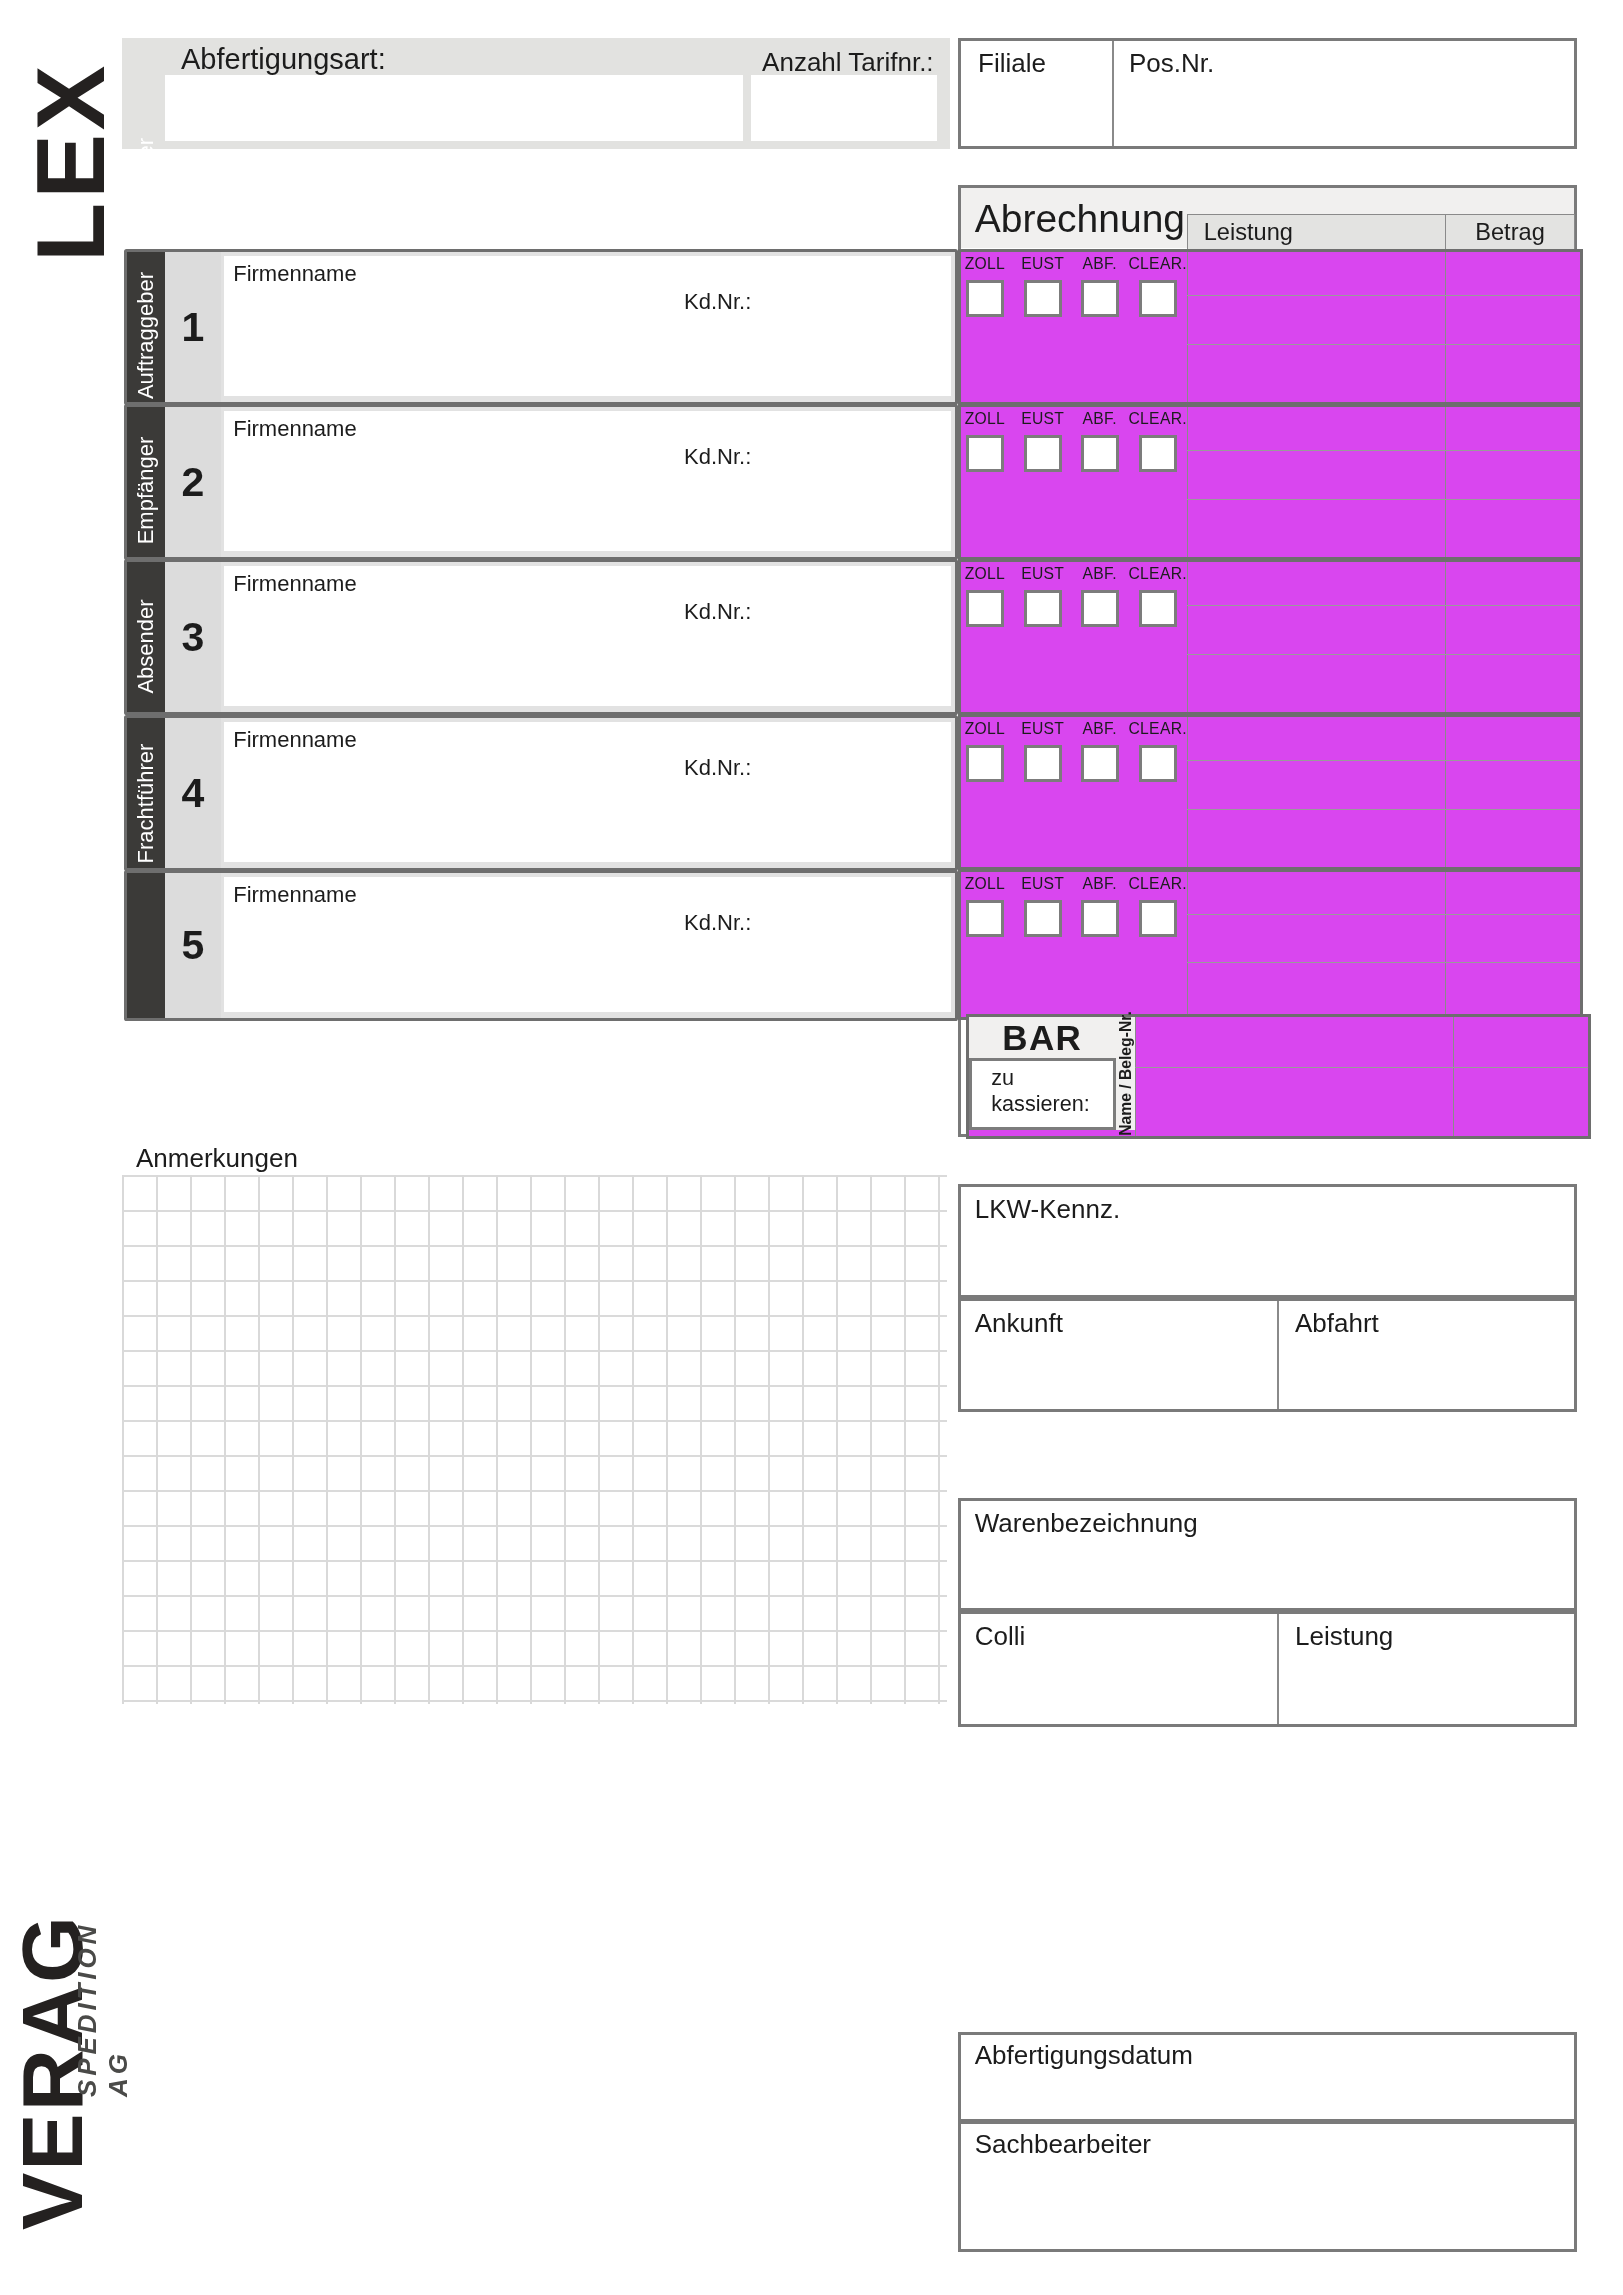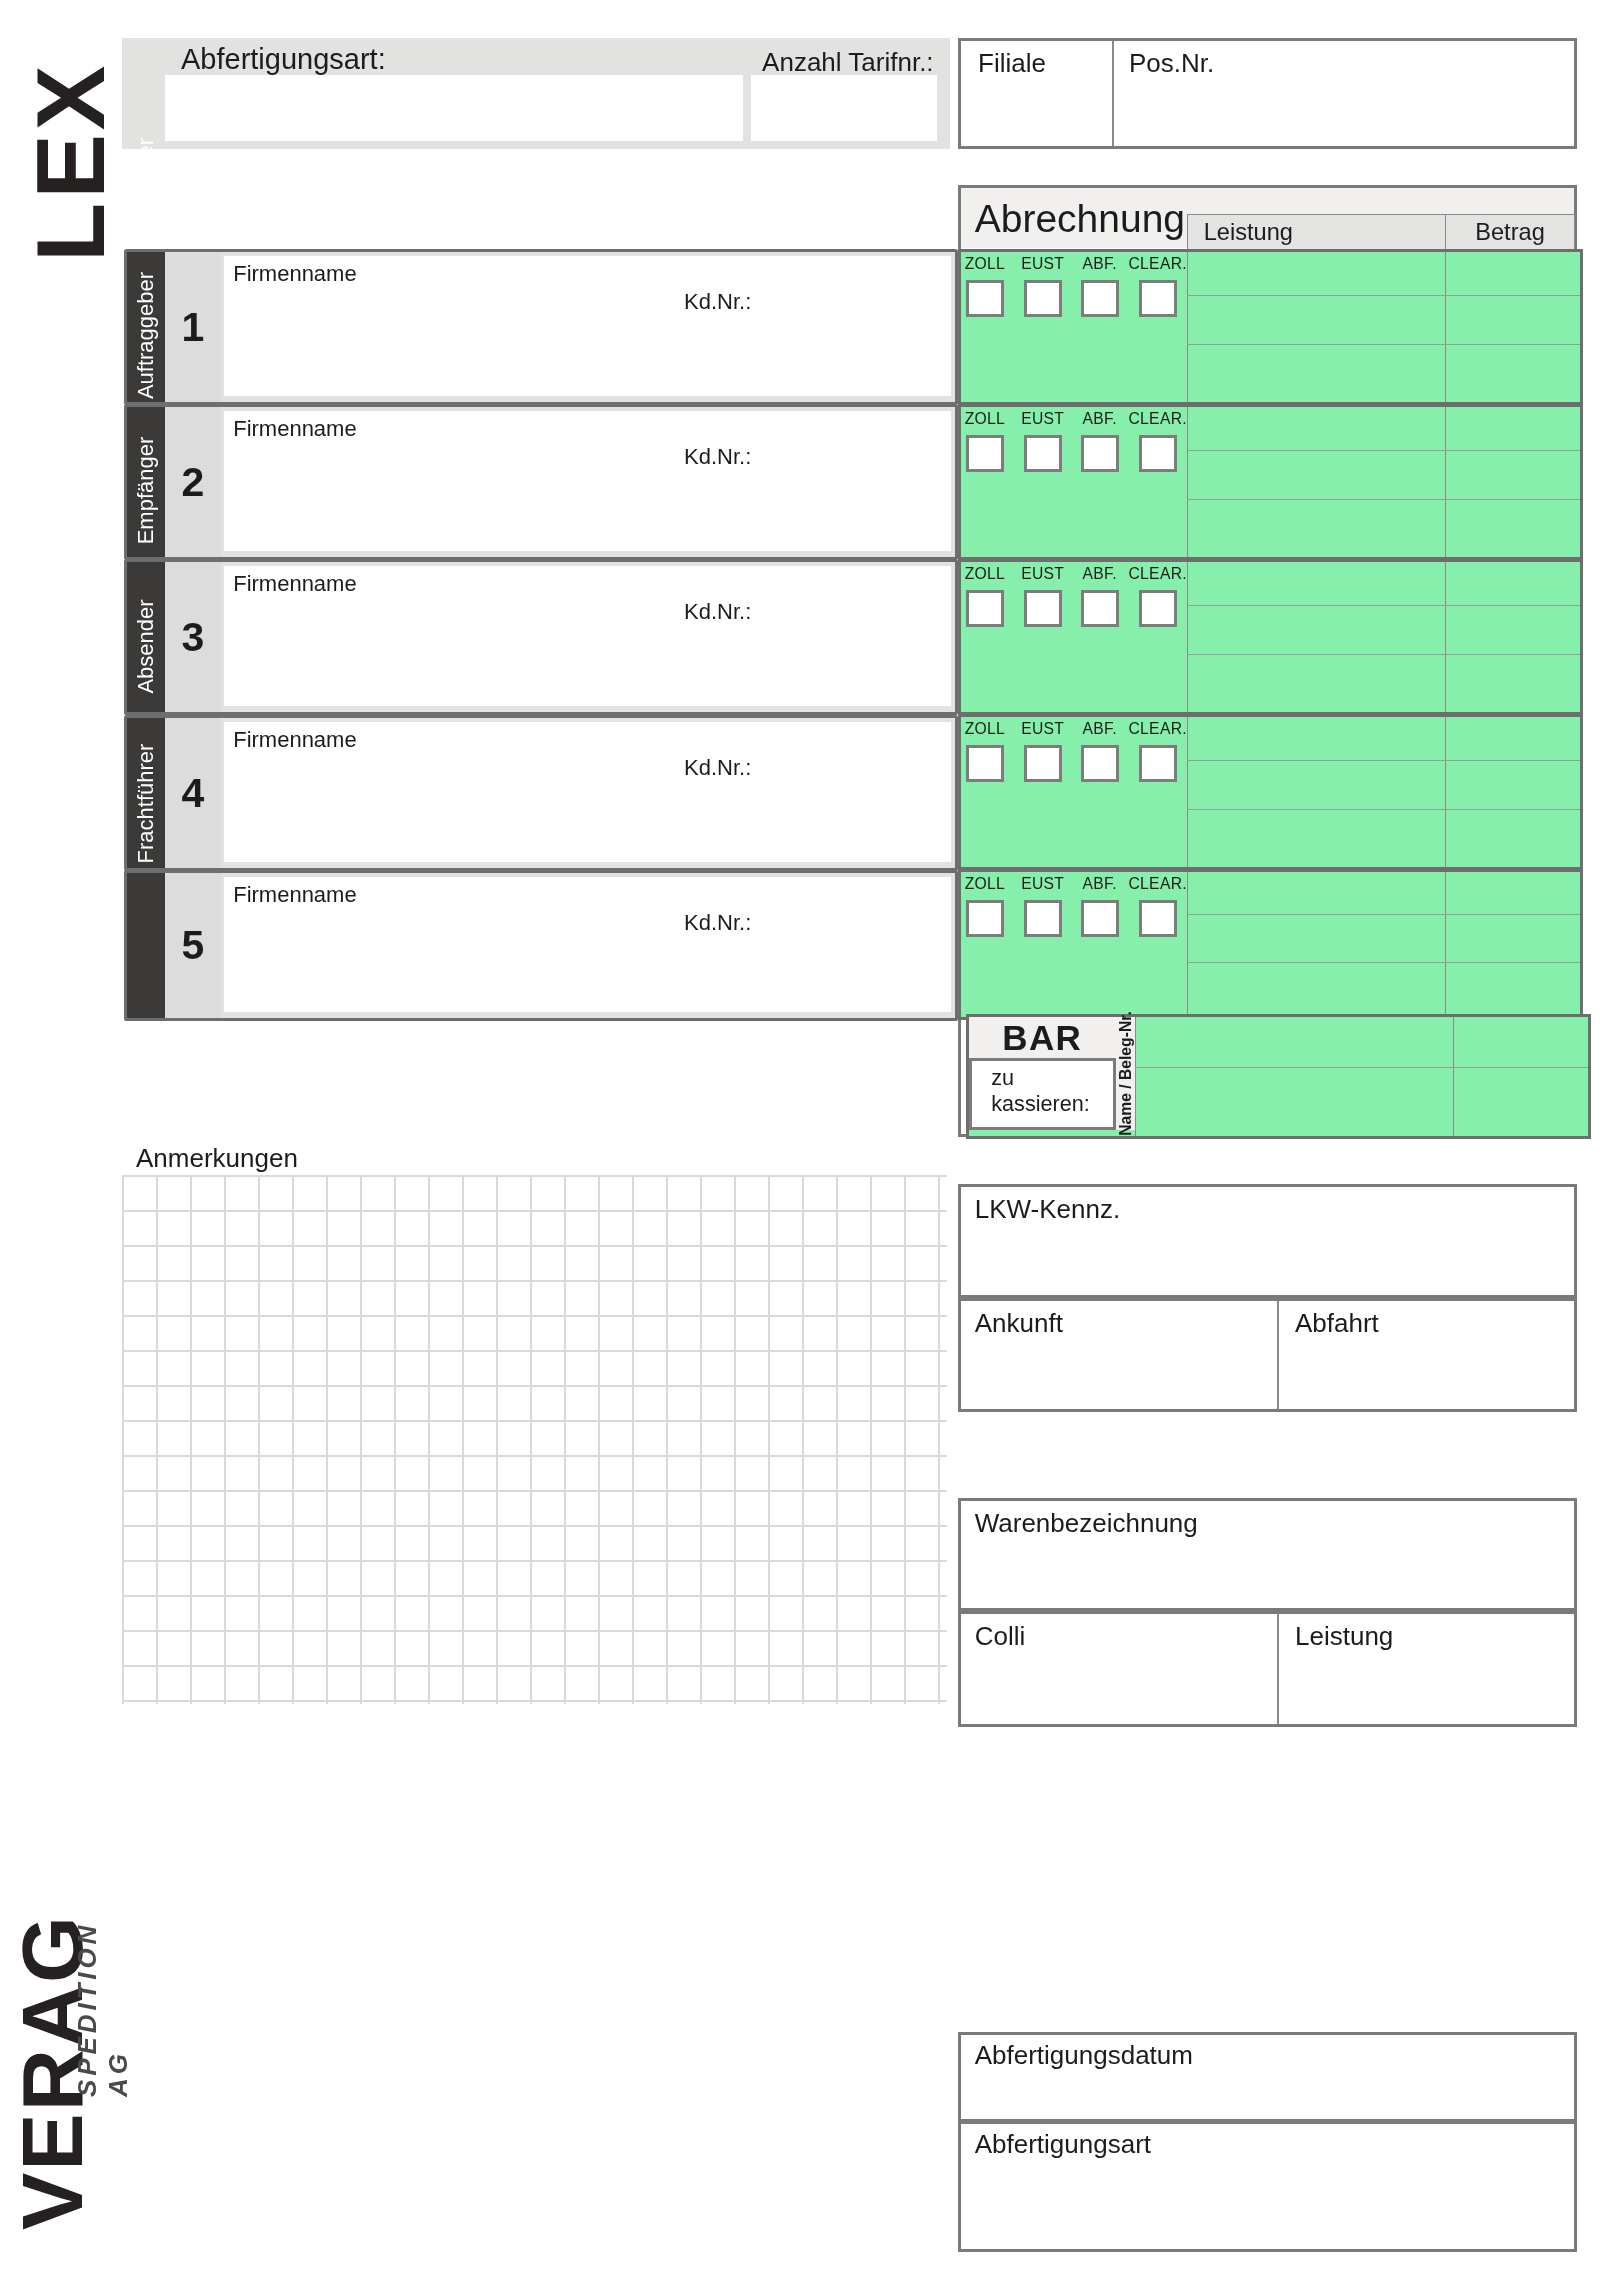--- a/index.html
+++ b/index.html
@@ -26,21 +26,21 @@
   .vsep{position:absolute;top:0;bottom:0;width:2px;background:#8a8a8a;}
 
   
   .abr-panel{left:958px;top:185px;width:619px;height:952px;border:3.3px solid #7a7a7a;background:#fff;}
   .abr-head{position:absolute;left:0;top:0;width:100%;height:60px;background:#f1f0ef;}
   .abr-title{position:absolute;left:13.7px;top:9.2px;font-size:39px;}
   .colhead{position:absolute;top:26px;height:34px;background:#e3e3e1;border:1.3px solid #8a8a8a;display:flex;align-items:center;font-size:23.6px;}
   .colhead.leistung{left:226px;width:258px;padding-left:15.7px;}
   .colhead.betrag{left:484px;width:128px;justify-content:center;}
 
-  .rsec{position:absolute;left:-3.3px;width:619px;border:3.3px solid #6e6e6e;background:#86efac;}
+  .rsec{position:absolute;left:-3.3px;width:619px;border:3.3px solid #6e6e6e;background:#d946ef;}
   .chk{position:absolute;top:0;width:38px;height:72px;}
   .chk-lbl{position:absolute;top:3.3px;left:50%;transform:translateX(-50%);font-size:15.7px;letter-spacing:0.3px;white-space:nowrap;}
   .chk-box{position:absolute;top:27.5px;left:0;width:38px;height:37px;border:3.3px solid #7c7c7c;background:#fff;box-sizing:border-box;}
   .c0{left:5.2px}.c1{left:63px}.c2{left:120px}.c3{left:178px}
   .vdiv{position:absolute;top:0;bottom:0;width:1.3px;background:#8a8a8a;}
   .d1{left:226px}.d2{left:484px}
   .hline{position:absolute;left:226px;right:0;height:1.3px;background:#9a9a9a;}
   .cellzone{position:absolute;top:0;bottom:0;}
 
   
@@ -330,17 +330,17 @@
     <div class="box-label lbl-right" style="top:6.5px;">Leistung</div>
     <div class="cellzone" style="left:0;width:316px;"></div>
     <div class="cellzone" style="left:318px;right:0;"></div>
   </div>
 
 
   <div class="abs gbox rbox" style="top:2032px;height:90px;">
     <div class="box-label" style="top:5.2px;">Abfertigungsdatum</div>
   </div>
   <div class="abs gbox rbox" style="top:2121px;height:131px;">
-    <div class="box-label" style="top:5.2px;">Abfertigungsart</div>
+    <div class="box-label" style="top:5.2px;">Sachbearbeiter</div>
   </div>
 
 </div>
 
 
 </body></html>

